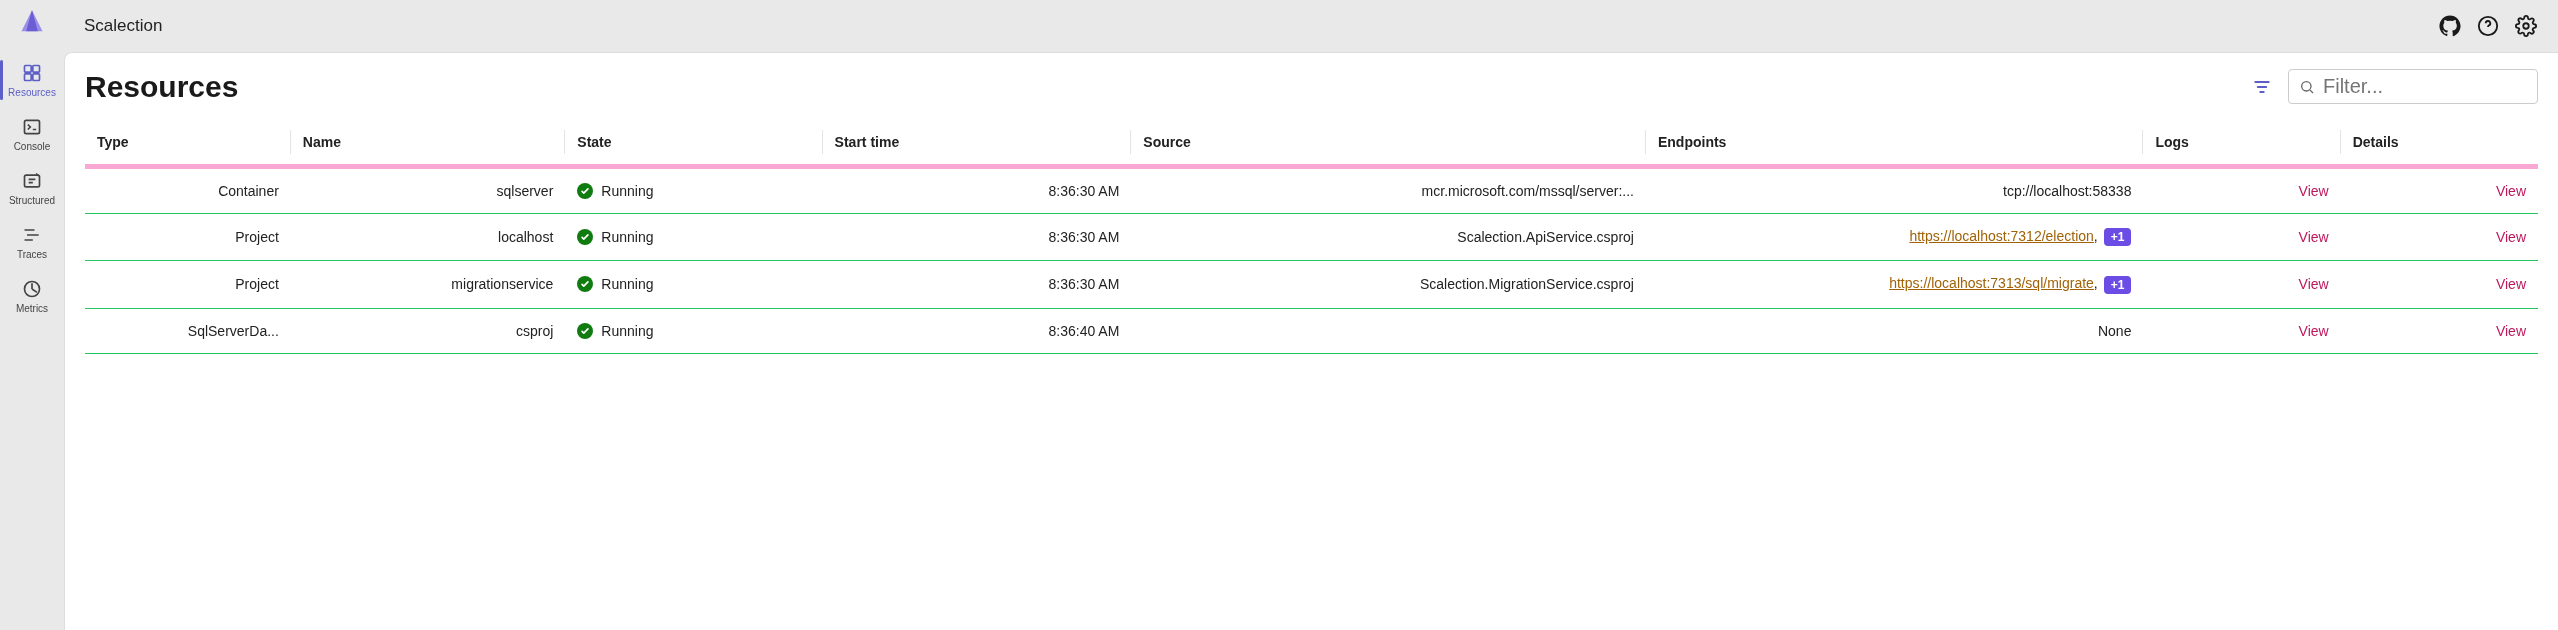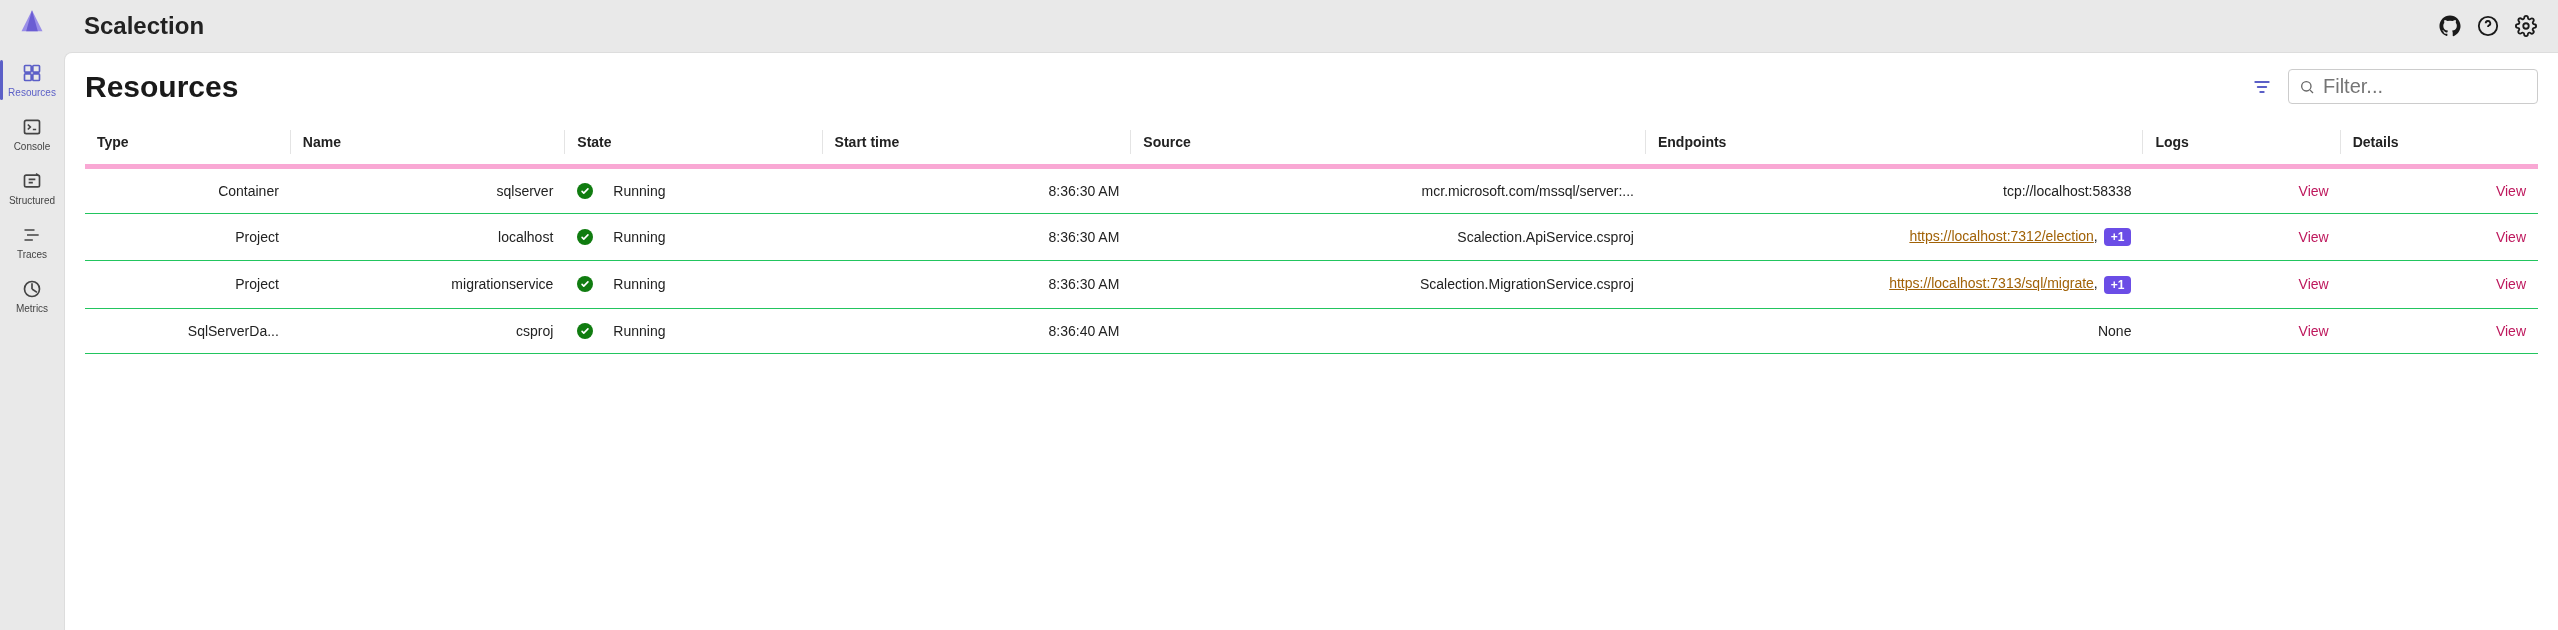--- a/index.html
+++ b/index.html
@@ -73,22 +73,22 @@
       overflow: hidden;
     }
     .topbar {
       height: 52px;
       display: flex;
       align-items: center;
       padding: 0 20px;
       justify-content: space-between;
     }
     .app-title {
-      font-size: 24px;
-      font-weight: 700;
+      font-size: 17px;
+      font-weight: 400;
       color: #222;
     }
     .topbar-actions {
       display: flex;
       gap: 14px;
       align-items: center;
     }
     .topbar-actions .icon-btn {
       width: 24px;
       height: 24px;
@@ -176,21 +176,21 @@
       font-size: 14px;
       color: #222;
       white-space: nowrap;
       overflow: hidden;
       text-overflow: ellipsis;
       text-align: right;
     }
     .state-cell {
       display: flex;
       align-items: center;
-      gap: 20px;
+      gap: 8px;
     }
     .state-dot {
       width: 16px;
       height: 16px;
       border-radius: 50%;
       background: #107c10;
       display: flex;
       align-items: center;
       justify-content: center;
       flex-shrink: 0;

